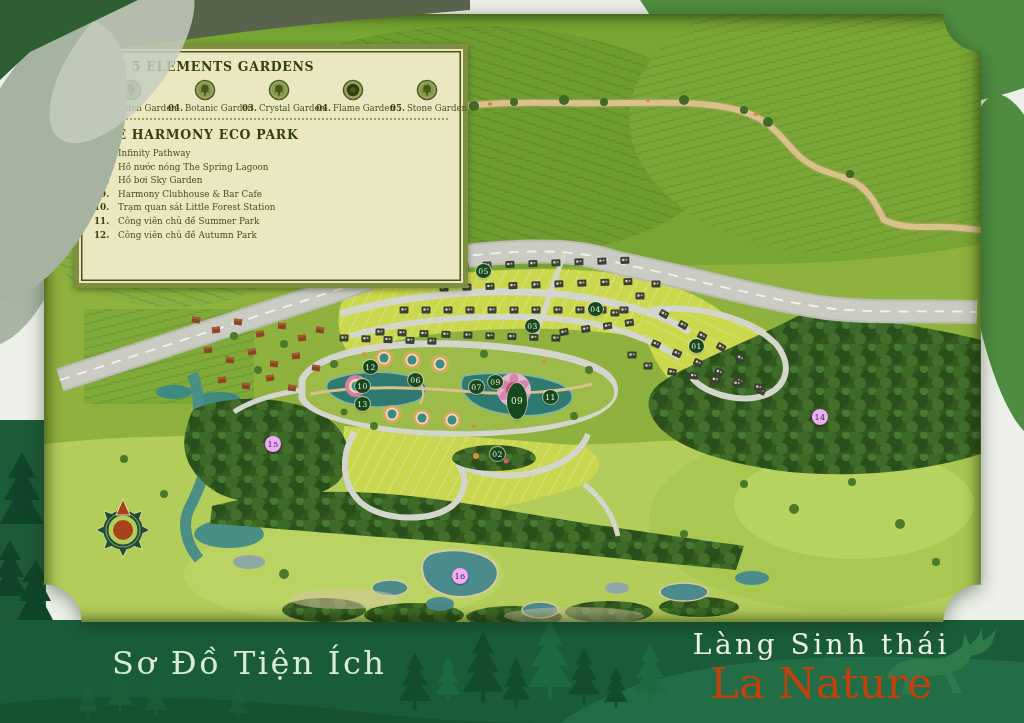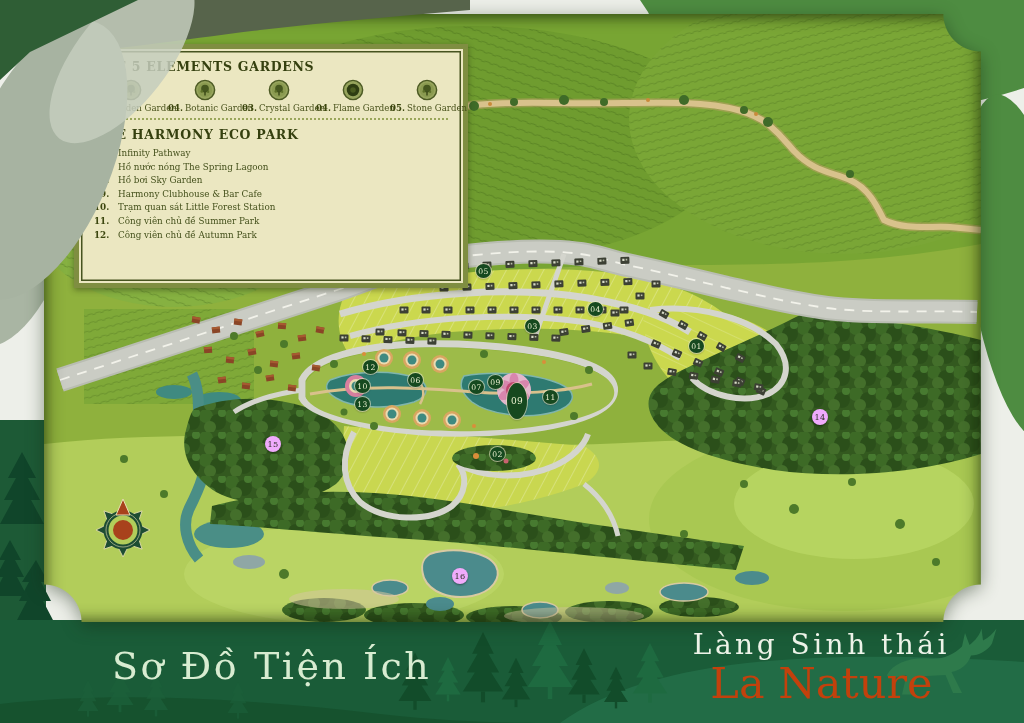--- a/index.html
+++ b/index.html
@@ -52,21 +52,21 @@
   
   .mk{position:absolute;width:15px;height:14px;border-radius:50%;background:#16491f;
     color:#eaf0cf;font-size:7.6px;display:flex;align-items:center;justify-content:center;
     box-shadow:0 0 0 1px rgba(240,240,205,.6),0 1px 2px rgba(0,0,0,.45);
     font-family:"DejaVu Serif",serif;letter-spacing:.3px;}
   .mk.big{width:20px;height:36px;font-size:9px;}
   .mk.light{width:16px;height:16px;background:#f0abfc;color:#33332c;font-size:8.2px;
     box-shadow:0 1px 2px rgba(0,0,0,.4);}
 
   
-  #footer-title{position:absolute;left:112px;top:644px;z-index:6;font-size:38px;
+  #footer-title{position:absolute;left:112px;top:644px;z-index:6;font-size:32px;
     color:#d8ecd1;letter-spacing:2.5px;}
   #brand{position:absolute;right:74px;top:628px;z-index:6;text-align:center;}
   #brand-top{font-size:28px;color:#edf3e8;letter-spacing:3.5px;}
   #brand-name{font-size:43px;color:#c2410c;line-height:44px;}
 </style>
 </head>
 <body>
 
 <div id="stage">
 

